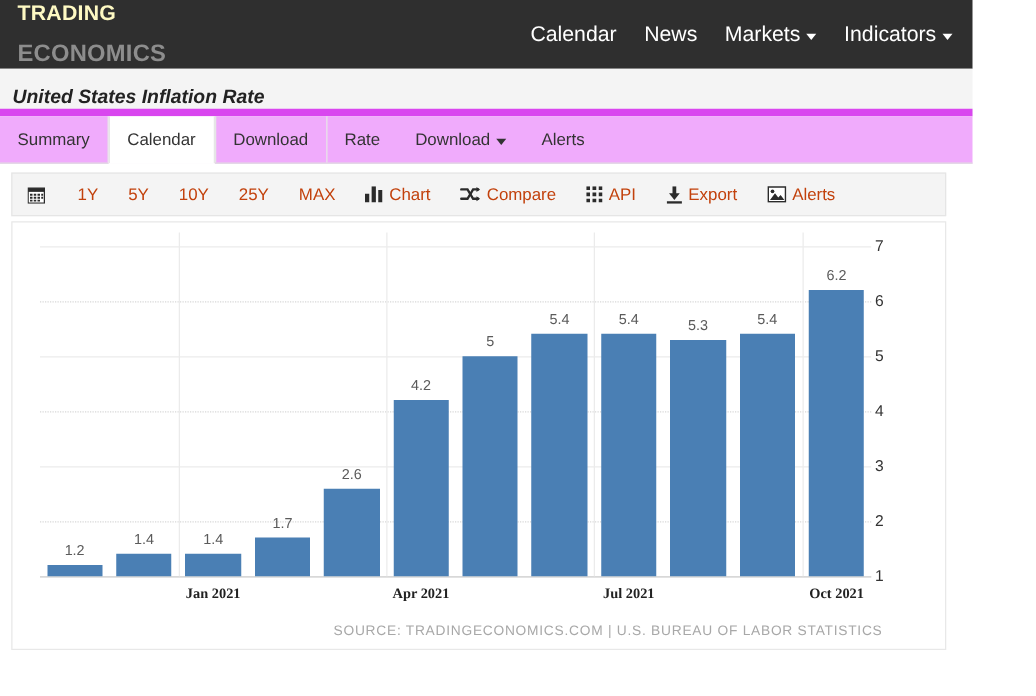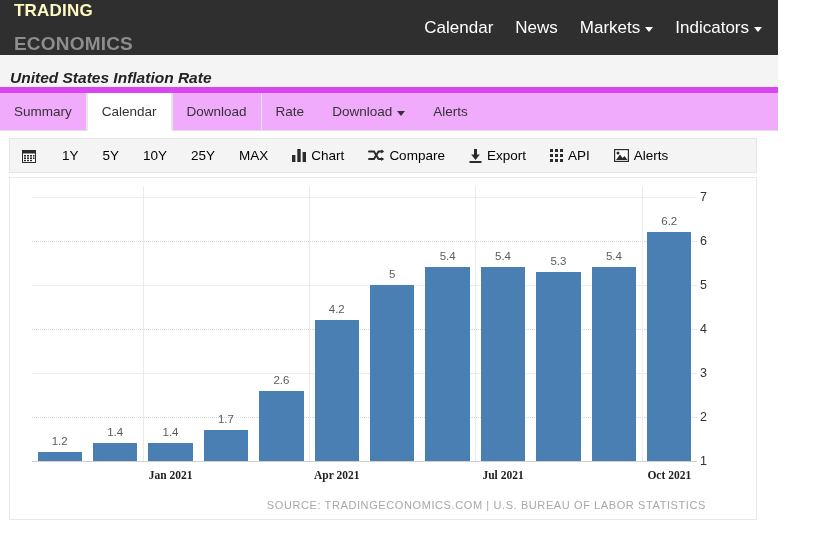--- a/index.html
+++ b/index.html
@@ -141,21 +141,21 @@
     display: flex;
     align-items: center;
     gap: 0px;
   }
   .tbitem {
     display: inline-flex;
     align-items: center;
     gap: 5px;
     padding: 0 12px;
     font-size: 13.5px;
-    color: #000000;
+    color: #c2410c;
     cursor: pointer;
     white-space: nowrap;
     height: 100%;
   }
   .tbitem.first { padding-left: 12px; padding-right: 14px; }
 
   
   .ic { display: inline-block; line-height: 0; }
   .ic svg { display: block; }
 
@@ -354,48 +354,48 @@
           </g>
           <polygon points="13.2,0.5 16,2.5 13.2,4.5" fill="#2b2b2b"></polygon>
           <polygon points="13.2,8 16,10 13.2,12" fill="#2b2b2b"></polygon>
         </svg>
       </span>
       <span>Compare</span>
     </span>
 
     <span class="tbitem">
       <span class="ic">
-        <svg width="13" height="14" viewBox="0 0 13 14">
-          <g fill="#2b2b2b">
-            <rect x="5" y="0" width="3" height="6.5"></rect>
-            <polygon points="2.2,5.5 10.8,5.5 6.5,11"></polygon>
-            <rect x="0.5" y="12" width="12" height="2"></rect>
-          </g>
-        </svg>
-      </span>
-      <span>Export</span>
-    </span>
-
-    <span class="tbitem">
-      <span class="ic">
         <svg width="13" height="13" viewBox="0 0 13 13">
           <g fill="#2b2b2b">
             <rect x="0" y="0" width="3" height="3"></rect>
               <rect x="5" y="0" width="3" height="3"></rect>
               <rect x="10" y="0" width="3" height="3"></rect>
             <rect x="0" y="5" width="3" height="3"></rect>
               <rect x="5" y="5" width="3" height="3"></rect>
               <rect x="10" y="5" width="3" height="3"></rect>
             <rect x="0" y="10" width="3" height="3"></rect>
               <rect x="5" y="10" width="3" height="3"></rect>
               <rect x="10" y="10" width="3" height="3"></rect>
           </g>
         </svg>
       </span>
       <span>API</span>
+    </span>
+
+    <span class="tbitem">
+      <span class="ic">
+        <svg width="13" height="14" viewBox="0 0 13 14">
+          <g fill="#2b2b2b">
+            <rect x="5" y="0" width="3" height="6.5"></rect>
+            <polygon points="2.2,5.5 10.8,5.5 6.5,11"></polygon>
+            <rect x="0.5" y="12" width="12" height="2"></rect>
+          </g>
+        </svg>
+      </span>
+      <span>Export</span>
     </span>
 
     <span class="tbitem">
       <span class="ic">
         <svg width="15" height="13" viewBox="0 0 15 13">
           <rect x="0.5" y="0.5" width="14" height="12" fill="#ffffff" stroke="#2b2b2b" stroke-width="1.4"></rect>
           <circle cx="4" cy="4" r="1.5" fill="#2b2b2b"></circle>
           <polygon points="2,11 6,5.5 8.6,9 10.5,7 13.5,11" fill="#2b2b2b"></polygon>
         </svg>
       </span>

